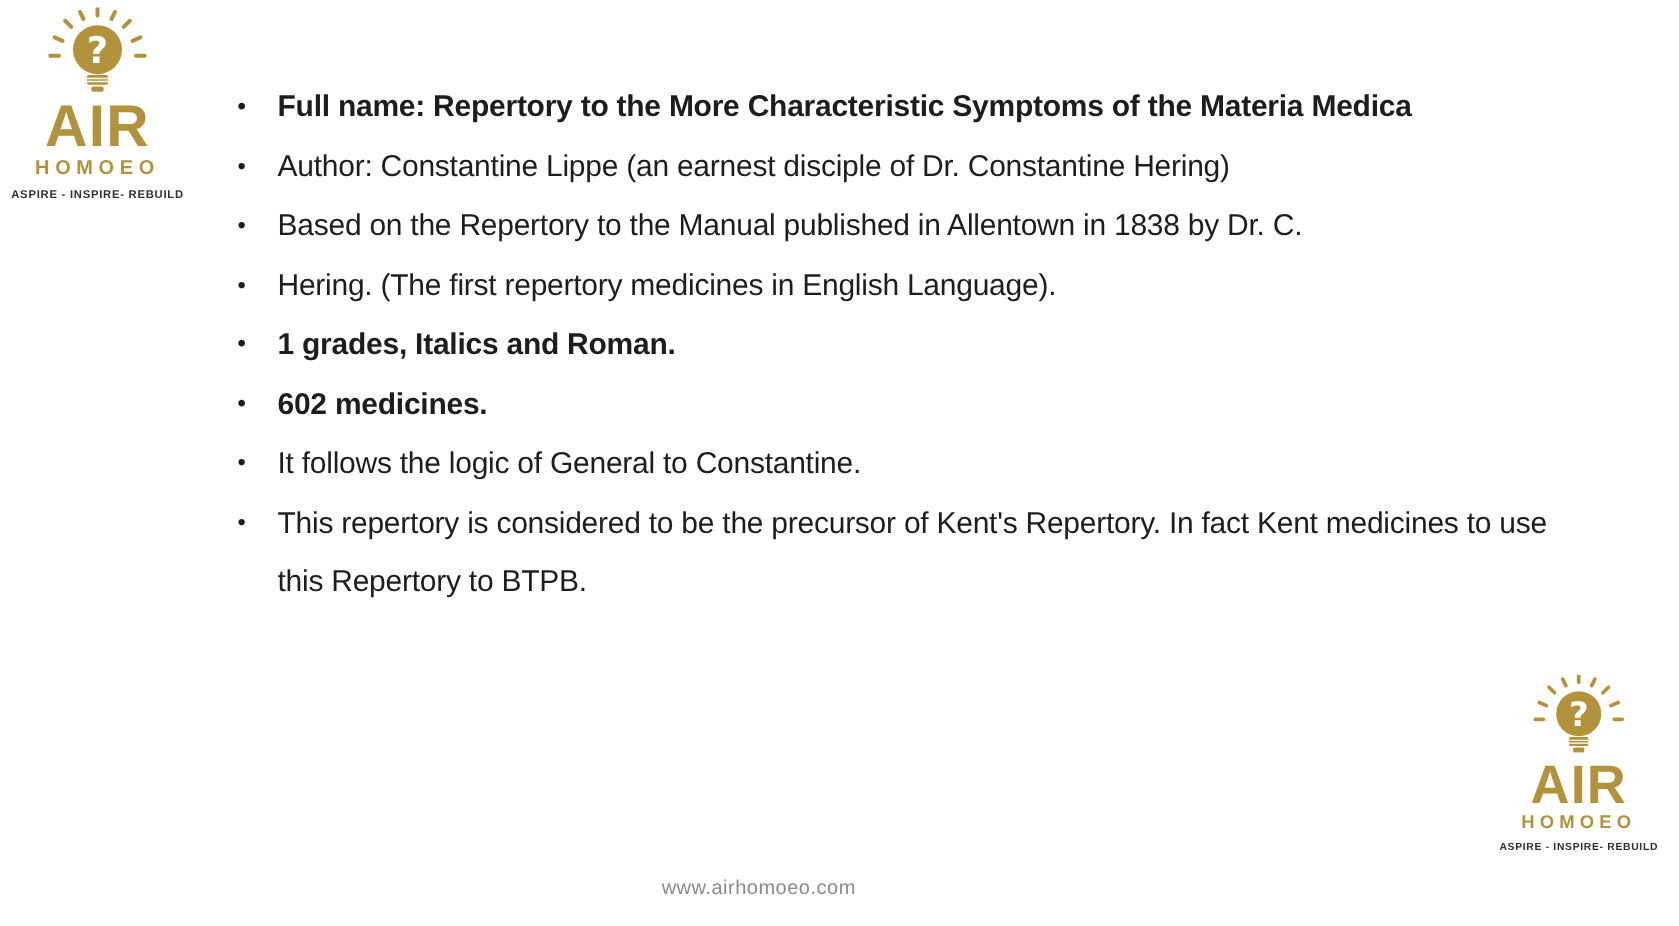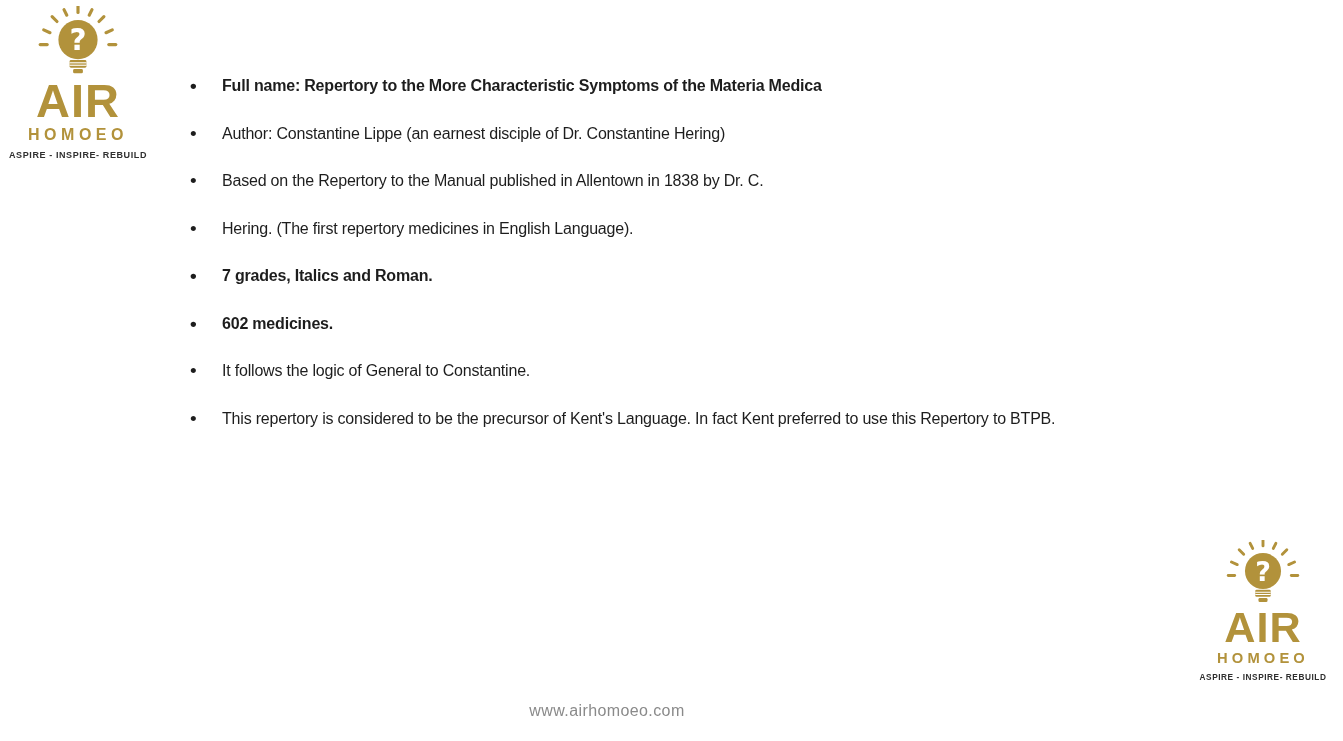--- a/index.html
+++ b/index.html
@@ -67,21 +67,21 @@
   .content {
     position: absolute;
     left: 190px;
     top: 62px;
     width: 1075px;
   }
   .bullet-list {
     list-style: none;
     margin: 0;
     padding: 0;
-    font-size: 16px;
+    font-size: 24px;
     line-height: 47.5px;
     color: #1d1d1d;
     letter-spacing: -0.2px;
   }
   .bullet-list li {
     position: relative;
     padding-left: 32px;
   }
   .bullet-list li::before {
     content: "\2022";
@@ -136,24 +136,24 @@
     <div class="logo-sub">HOMOEO</div>
     <div class="logo-tagline">ASPIRE - INSPIRE- REBUILD</div>
   </div>
 
   <div class="content">
     <ul class="bullet-list">
       <li class="bold">Full name: Repertory to the More Characteristic Symptoms of the Materia Medica</li>
       <li>Author: Constantine Lippe (an earnest disciple of Dr. Constantine Hering)</li>
       <li>Based on the Repertory to the Manual published in Allentown in 1838 by Dr. C.</li>
       <li>Hering. (The first repertory medicines in English Language).</li>
-      <li class="bold">7 grades, Italics and Roman.</li>
+      <li class="bold">1 grades, Italics and Roman.</li>
       <li class="bold">602 medicines.</li>
       <li>It follows the logic of General to Constantine.</li>
-      <li>This repertory is considered to be the precursor of Kent's Language. In fact Kent preferred to use this Repertory to BTPB.</li>
+      <li>This repertory is considered to be the precursor of Kent's Repertory. In fact Kent medicines to use this Repertory to BTPB.</li>
     </ul>
   </div>
 
   <div class="logo logo-bottom-right">
     <span>
       <svg class="bulb-svg" viewBox="0 0 120 104" width="84" height="73" aria-hidden="true">
         <g stroke="#B2923B" stroke-width="4.5" stroke-linecap="round">
           <line x1="60" y1="9" x2="60" y2="0"></line>
           <line x1="44" y1="13" x2="40" y2="5"></line>
           <line x1="76" y1="13" x2="80" y2="5"></line>

